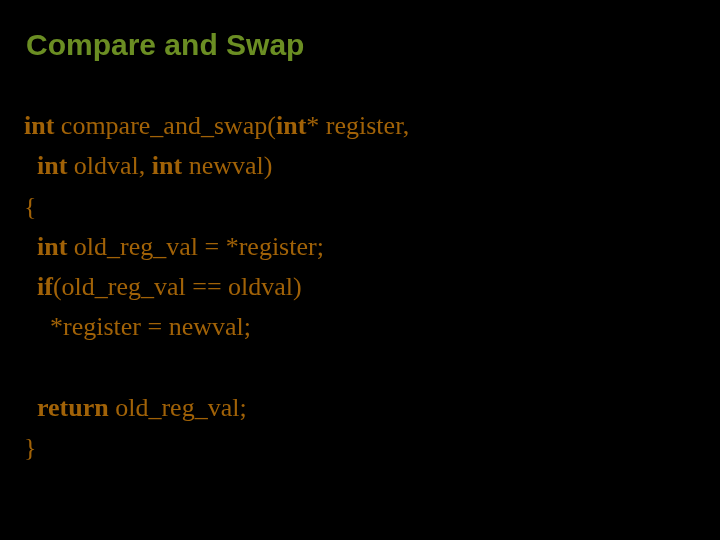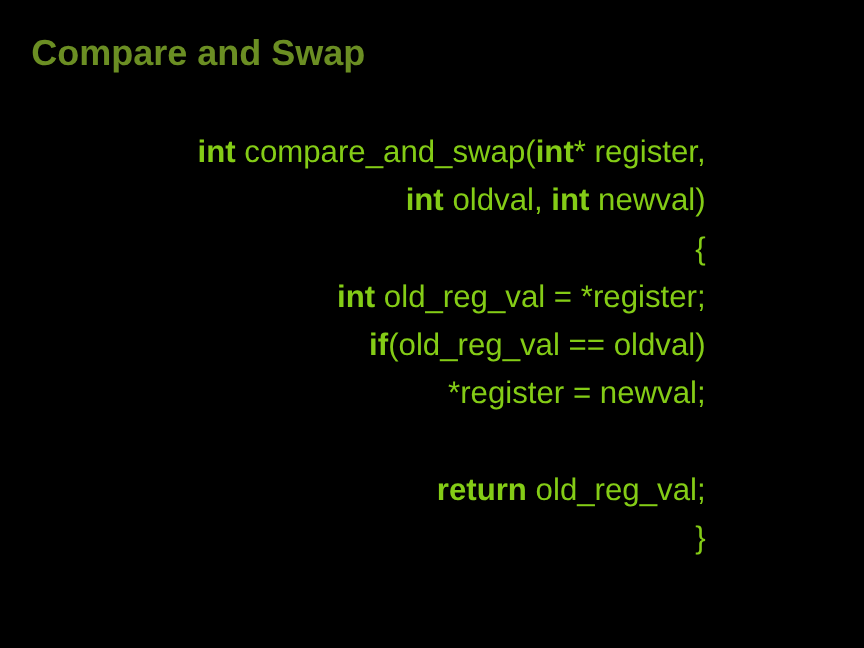--- a/index.html
+++ b/index.html
@@ -20,26 +20,25 @@
     color: #fff;
   }
   .title {
     font-family: Arial, Helvetica, sans-serif;
     font-size: 30px;
     font-weight: bold;
     color: #6b8e23;
     margin: 0 0 44px 2px;
   }
   .code {
-    font-family: Liberation Sans, sans-serif;
+    font-family: Liberation Serif, serif;
     font-size: 26px;
     line-height: 1.55;
-    color: #84cc16;
+    color: #a16207;
     white-space: pre;
-    text-align: right;
   }
   .kw { font-weight: bold; }
 </style>
 </head>
 <body>
 
 <div class="slide">
   <h1 class="title">Compare and Swap</h1>
   <div class="code"><span class="kw">int</span><span> compare_and_swap(</span><span class="kw">int</span><span>* register,</span>
 <span class="kw">  int</span><span> oldval, </span><span class="kw">int</span><span> newval)</span>

